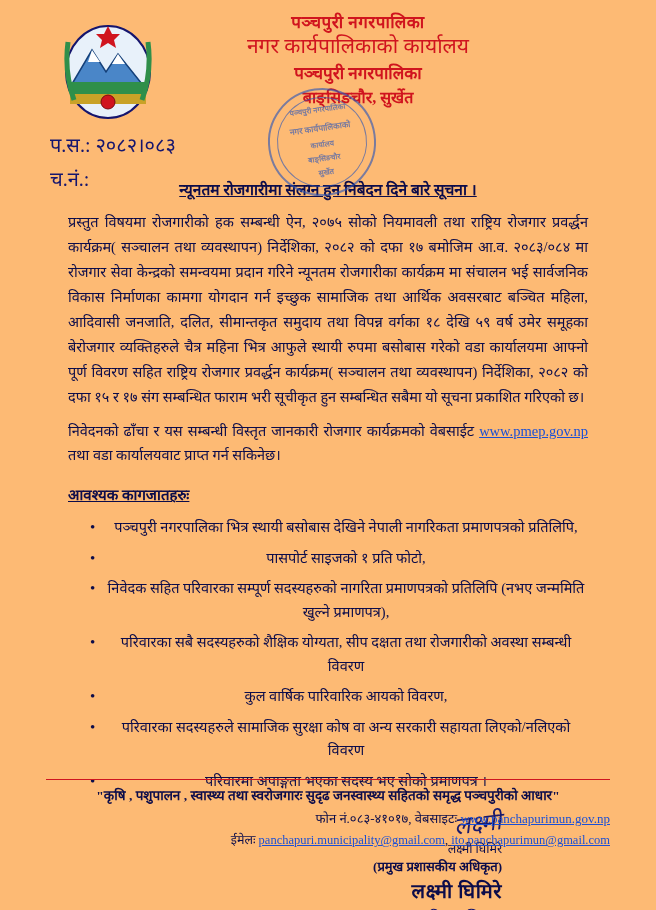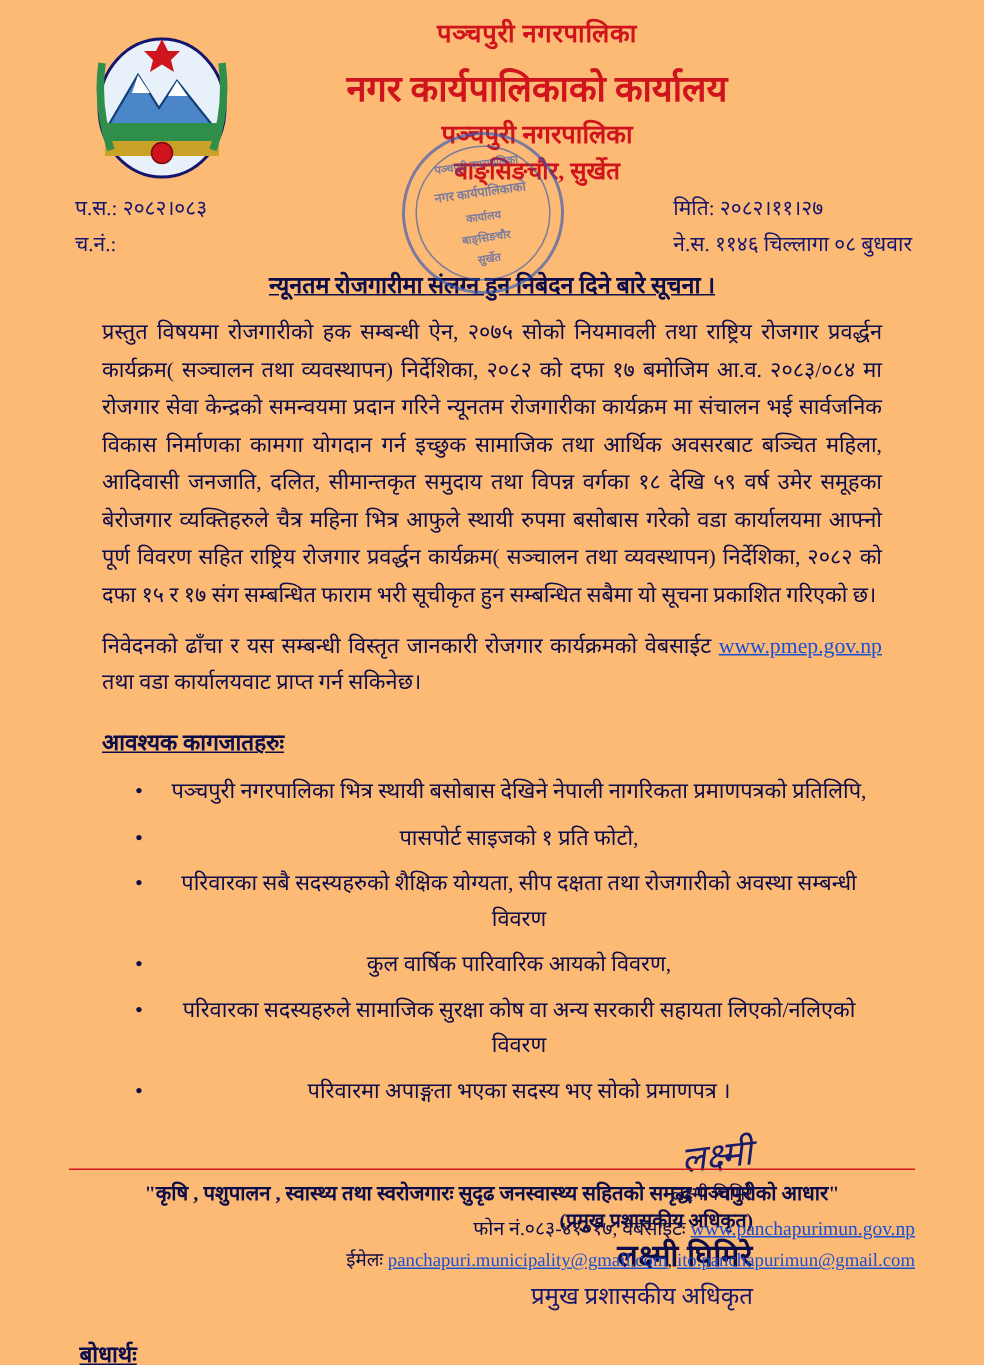--- a/index.html
+++ b/index.html
@@ -38,41 +38,41 @@
     padding-left: 60px;
     padding-top: 4px;
   }
   .muni-small {
     font-size: 17px;
     font-weight: bold;
     letter-spacing: 0.5px;
     line-height: 1.1;
   }
   .office-title {
-    font-size: 24px;
-    font-weight: bold;
+    font-size: 21px;
+    font-weight: normal;
     line-height: 1.25;
-    margin-top: 12px;
+    margin-top: 0;
   }
   .muni-mid {
     font-size: 17px;
     font-weight: bold;
     margin-top: 2px;
   }
   .place {
     font-size: 16px;
     font-weight: bold;
     margin-top: 2px;
   }
 
   .ref-left {
     position: absolute;
     left: 50px;
     top: 128px;
-    font-size: 14px;
+    font-size: 20px;
     color: #15156e;
     line-height: 1.7;
   }
   .ref-right {
     position: absolute;
     right: 48px;
     top: 128px;
     font-size: 14px;
     color: #15156e;
     line-height: 1.7;
@@ -278,41 +278,38 @@
       <div class="stamp-txt stamp-t3">कार्यालय</div>
       <div class="stamp-txt stamp-t4">बाङ्सिङचौर</div>
       <div class="stamp-txt stamp-t5">सुर्खेत</div>
     </div>
 
     <div class="ref-left">
       <div>प.स.: २०८२।०८३</div>
       <div>च.नं.:</div>
     </div>
 
-    <div class="ref-right">
-      <div>मिति: २०८२।११।२७</div>
-      <div>ने.स. ११४६ चिल्लागा ०८ बुधवार</div>
-    </div>
   </div>
 
   <div class="content">
 
     <div class="subject">न्यूनतम रोजगारीमा संलग्न हुन निबेदन दिने बारे सूचना ।</div>
 
     <p class="para">प्रस्तुत विषयमा रोजगारीको हक सम्बन्धी ऐन, २०७५ सोको नियमावली तथा राष्ट्रिय रोजगार प्रवर्द्धन कार्यक्रम( सञ्चालन तथा व्यवस्थापन) निर्देशिका, २०८२ को दफा १७ बमोजिम आ.व. २०८३/०८४ मा रोजगार सेवा केन्द्रको समन्वयमा प्रदान गरिने न्यूनतम रोजगारीका कार्यक्रम मा संचालन भई सार्वजनिक विकास निर्माणका कामगा योगदान गर्न इच्छुक सामाजिक तथा आर्थिक अवसरबाट बञ्चित महिला, आदिवासी जनजाति, दलित, सीमान्तकृत समुदाय तथा विपन्न वर्गका १८ देखि ५९ वर्ष उमेर समूहका बेरोजगार व्यक्तिहरुले चैत्र महिना भित्र आफुले स्थायी रुपमा बसोबास गरेको वडा कार्यालयमा आफ्नो पूर्ण विवरण सहित राष्ट्रिय रोजगार प्रवर्द्धन कार्यक्रम( सञ्चालन तथा व्यवस्थापन) निर्देशिका, २०८२ को दफा १५ र १७ संग सम्बन्धित फाराम भरी सूचीकृत हुन सम्बन्धित सबैमा यो सूचना प्रकाशित गरिएको छ।</p>
 
     <p class="para">
       <span>निवेदनको ढाँचा र यस सम्बन्धी विस्तृत जानकारी  रोजगार कार्यक्रमको वेबसाईट </span><a class="link" href="#">www.pmep.gov.np</a><span> तथा वडा कार्यालयवाट प्राप्त गर्न सकिनेछ।</span>
     </p>
 
     <div class="docs-title">आवश्यक कागजातहरुः</div>
 
     <ul class="docs">
       <li>पञ्चपुरी नगरपालिका भित्र स्थायी बसोबास देखिने नेपाली नागरिकता प्रमाणपत्रको प्रतिलिपि,</li>
       <li>पासपोर्ट साइजको १ प्रति फोटो,</li>
+      <li>निवेदक सहित परिवारका सम्पूर्ण सदस्यहरुको नागरिता प्रमाणपत्रको प्रतिलिपि (नभए जन्ममिति खुल्ने प्रमाणपत्र),</li>
       <li>परिवारका सबै सदस्यहरुको शैक्षिक योग्यता, सीप दक्षता तथा रोजगारीको अवस्था सम्बन्धी विवरण</li>
       <li>कुल वार्षिक पारिवारिक आयको विवरण,</li>
       <li>परिवारका सदस्यहरुले सामाजिक सुरक्षा कोष वा अन्य सरकारी सहायता लिएको/नलिएको विवरण</li>
       <li>परिवारमा अपाङ्गता भएका सदस्य भए सोको प्रमाणपत्र ।</li>
     </ul>
 
     <div class="sign-block">
       <div class="sign-scribble">लक्ष्मी</div>
       <div class="sign-name-small">लक्ष्मी घिमिरे</div>
       <div class="sign-post">(प्रमुख प्रशासकीय अधिकृत)</div>

